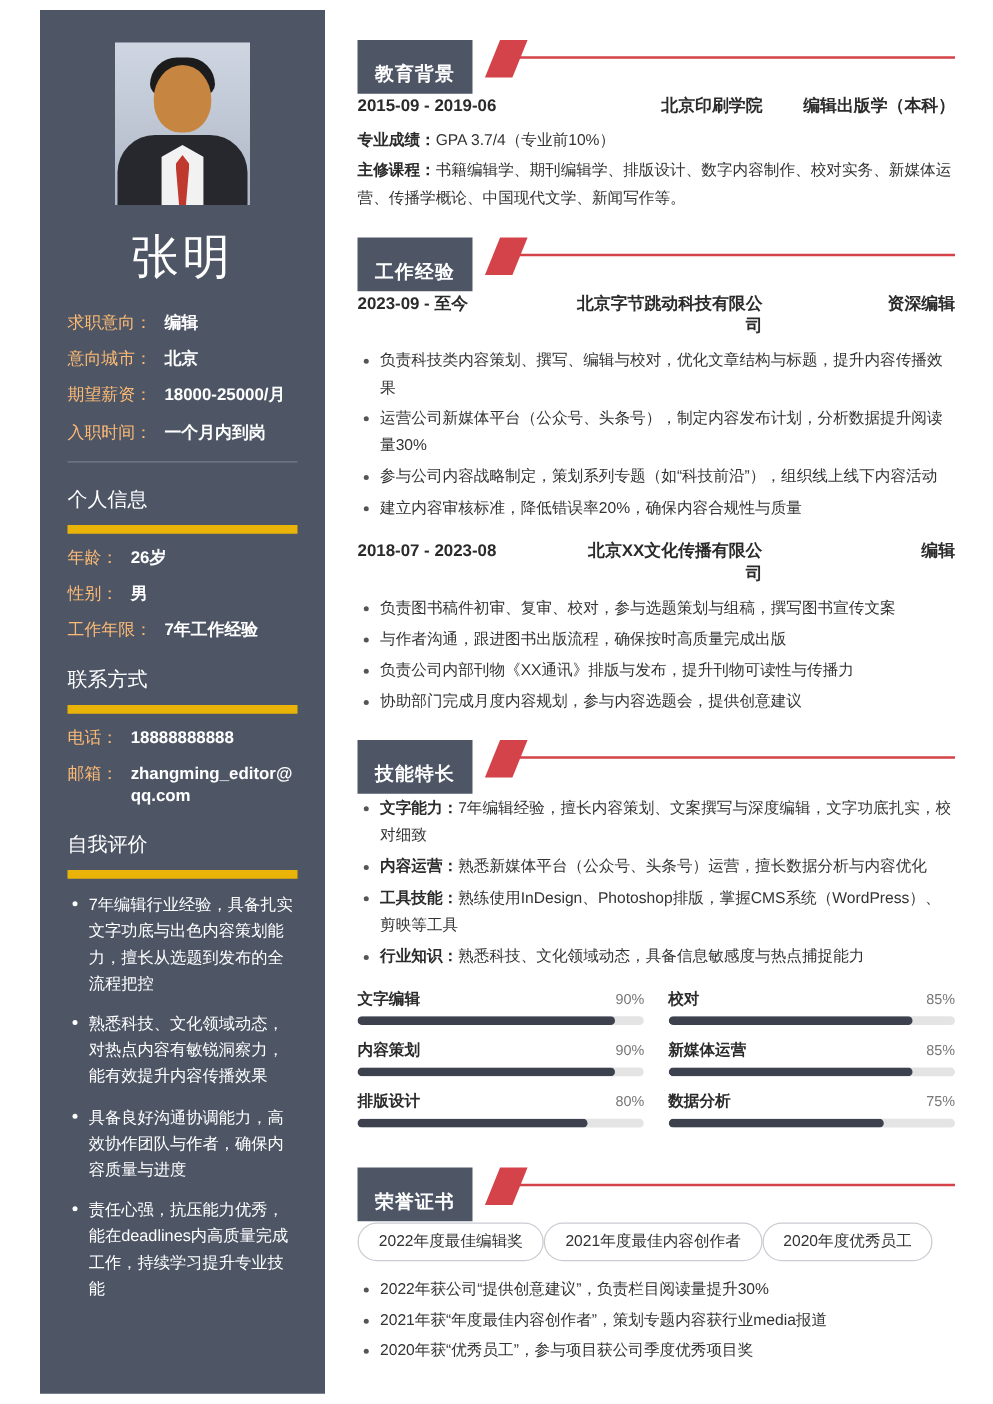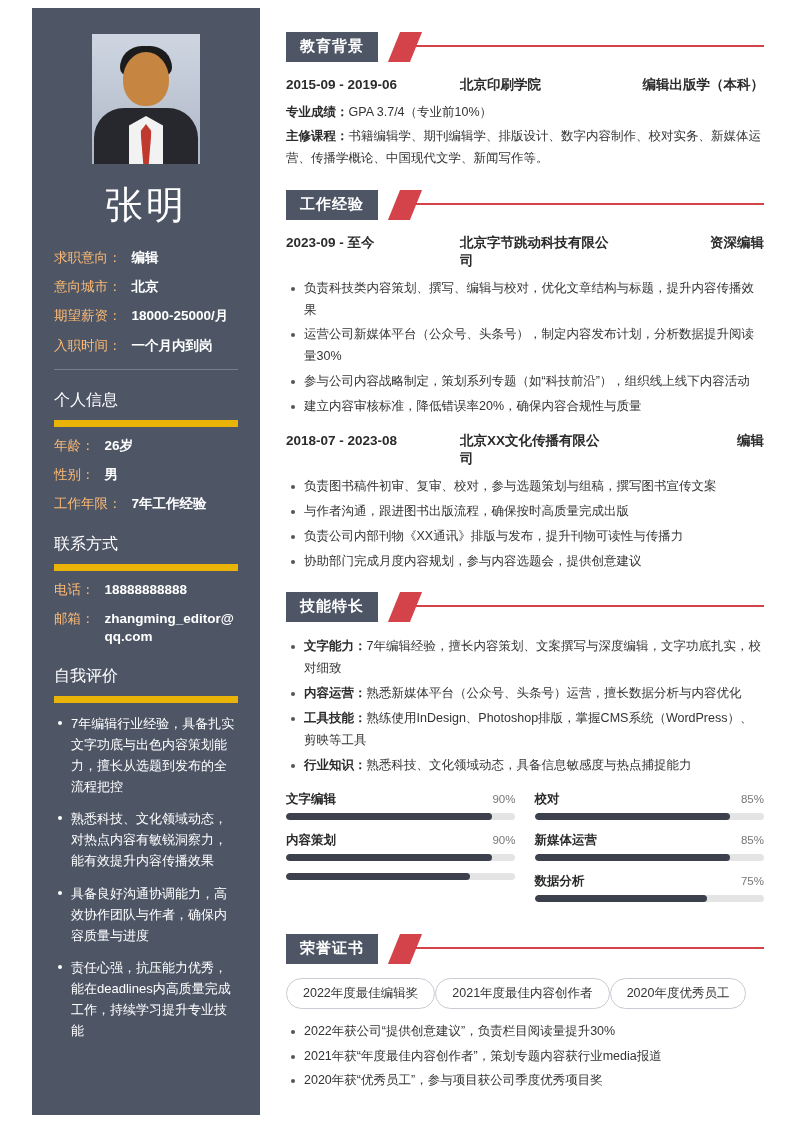--- a/index.html
+++ b/index.html
@@ -166,21 +166,21 @@
     height: 30px;
     margin-bottom: 14px;
   }
   .sec-head .tag {
     display: inline-block;
     background: #4e5666;
     color: #fff;
     font-size: 15px;
     font-weight: bold;
     letter-spacing: 1px;
-    padding: 5px 14px 6px 14px;
+    padding: 18px 14px 6px 14px;
     position: relative;
     z-index: 2;
   }
   .sec-head .slash {
     position: absolute;
     left: 108px;
     top: 0;
     width: 22px;
     height: 30px;
     background: #d4434a;
@@ -199,21 +199,21 @@
   .row3 {
     display: flex;
     align-items: baseline;
     font-size: 13.5px;
     font-weight: bold;
     color: #2b2b2b;
     margin-bottom: 8px;
     gap: 24px;
   }
   .row3 .c1 { width: 150px; flex: 0 0 150px; }
-  .row3 .c2 { flex: 1; text-align: left; }
+  .row3 .c2 { flex: 1; text-align: right; }
   .row3 .c3 { width: 130px; flex: 0 0 130px; text-align: right; }
   .subline {
     font-size: 12.5px;
     color: #333;
     line-height: 1.75;
     margin-bottom: 2px;
   }
   .subline b { color: #2b2b2b; }
   ul.mlist {
     margin: 4px 0 14px 0;
@@ -456,20 +456,24 @@
         <div class="bar-item">
           <div class="bar-top">
             <span>新媒体运营</span>
             <span class="pc">85%</span>
           </div>
           <div class="bar-bg">
               <div class="bar-fg" style="width: 85%;"></div>
             </div>
         </div>
         <div class="bar-item">
+          <div class="bar-top">
+            <span>排版设计</span>
+            <span class="pc">80%</span>
+          </div>
           <div class="bar-bg">
               <div class="bar-fg" style="width: 80%;"></div>
             </div>
         </div>
         <div class="bar-item">
           <div class="bar-top">
             <span>数据分析</span>
             <span class="pc">75%</span>
           </div>
           <div class="bar-bg">

